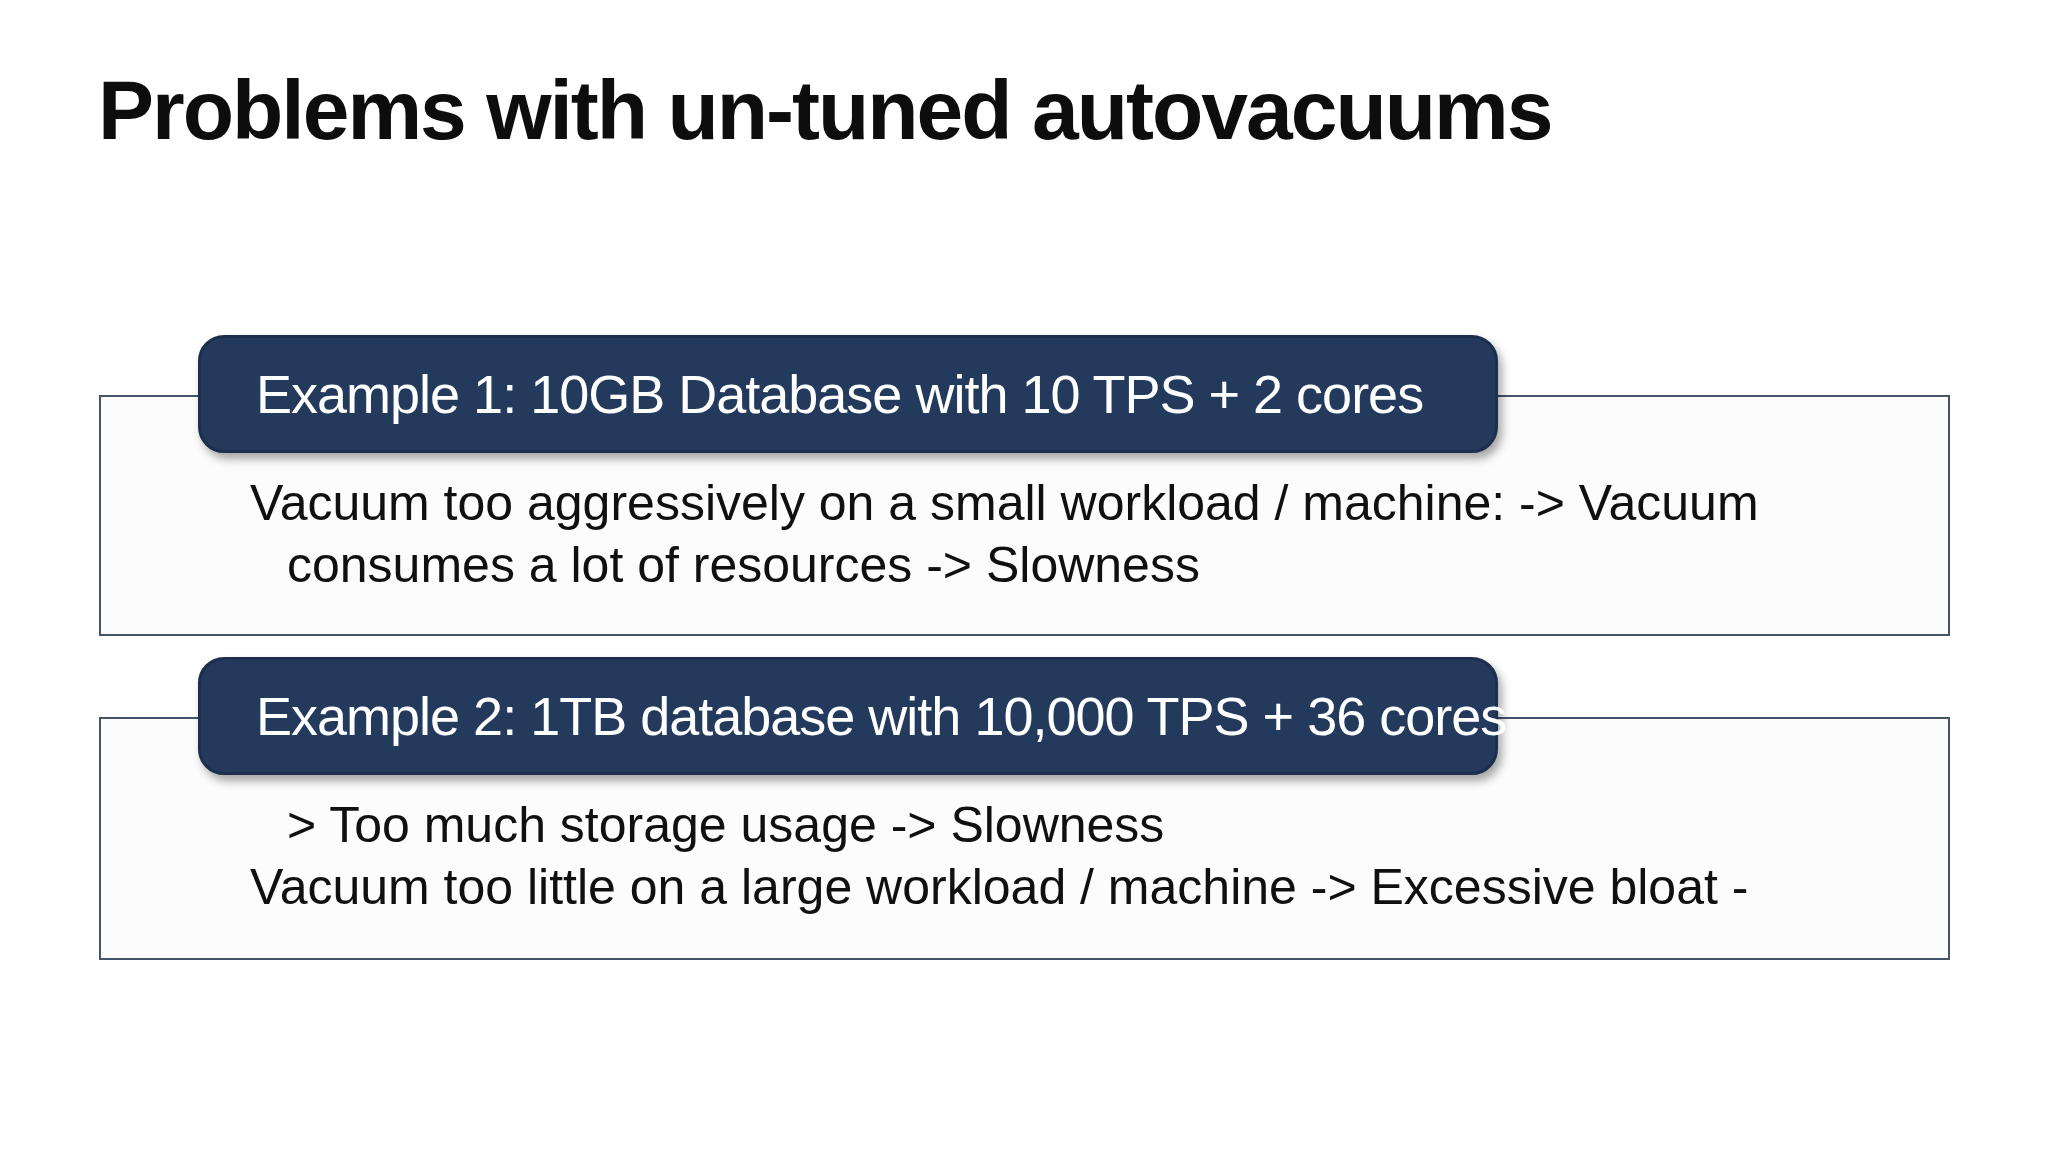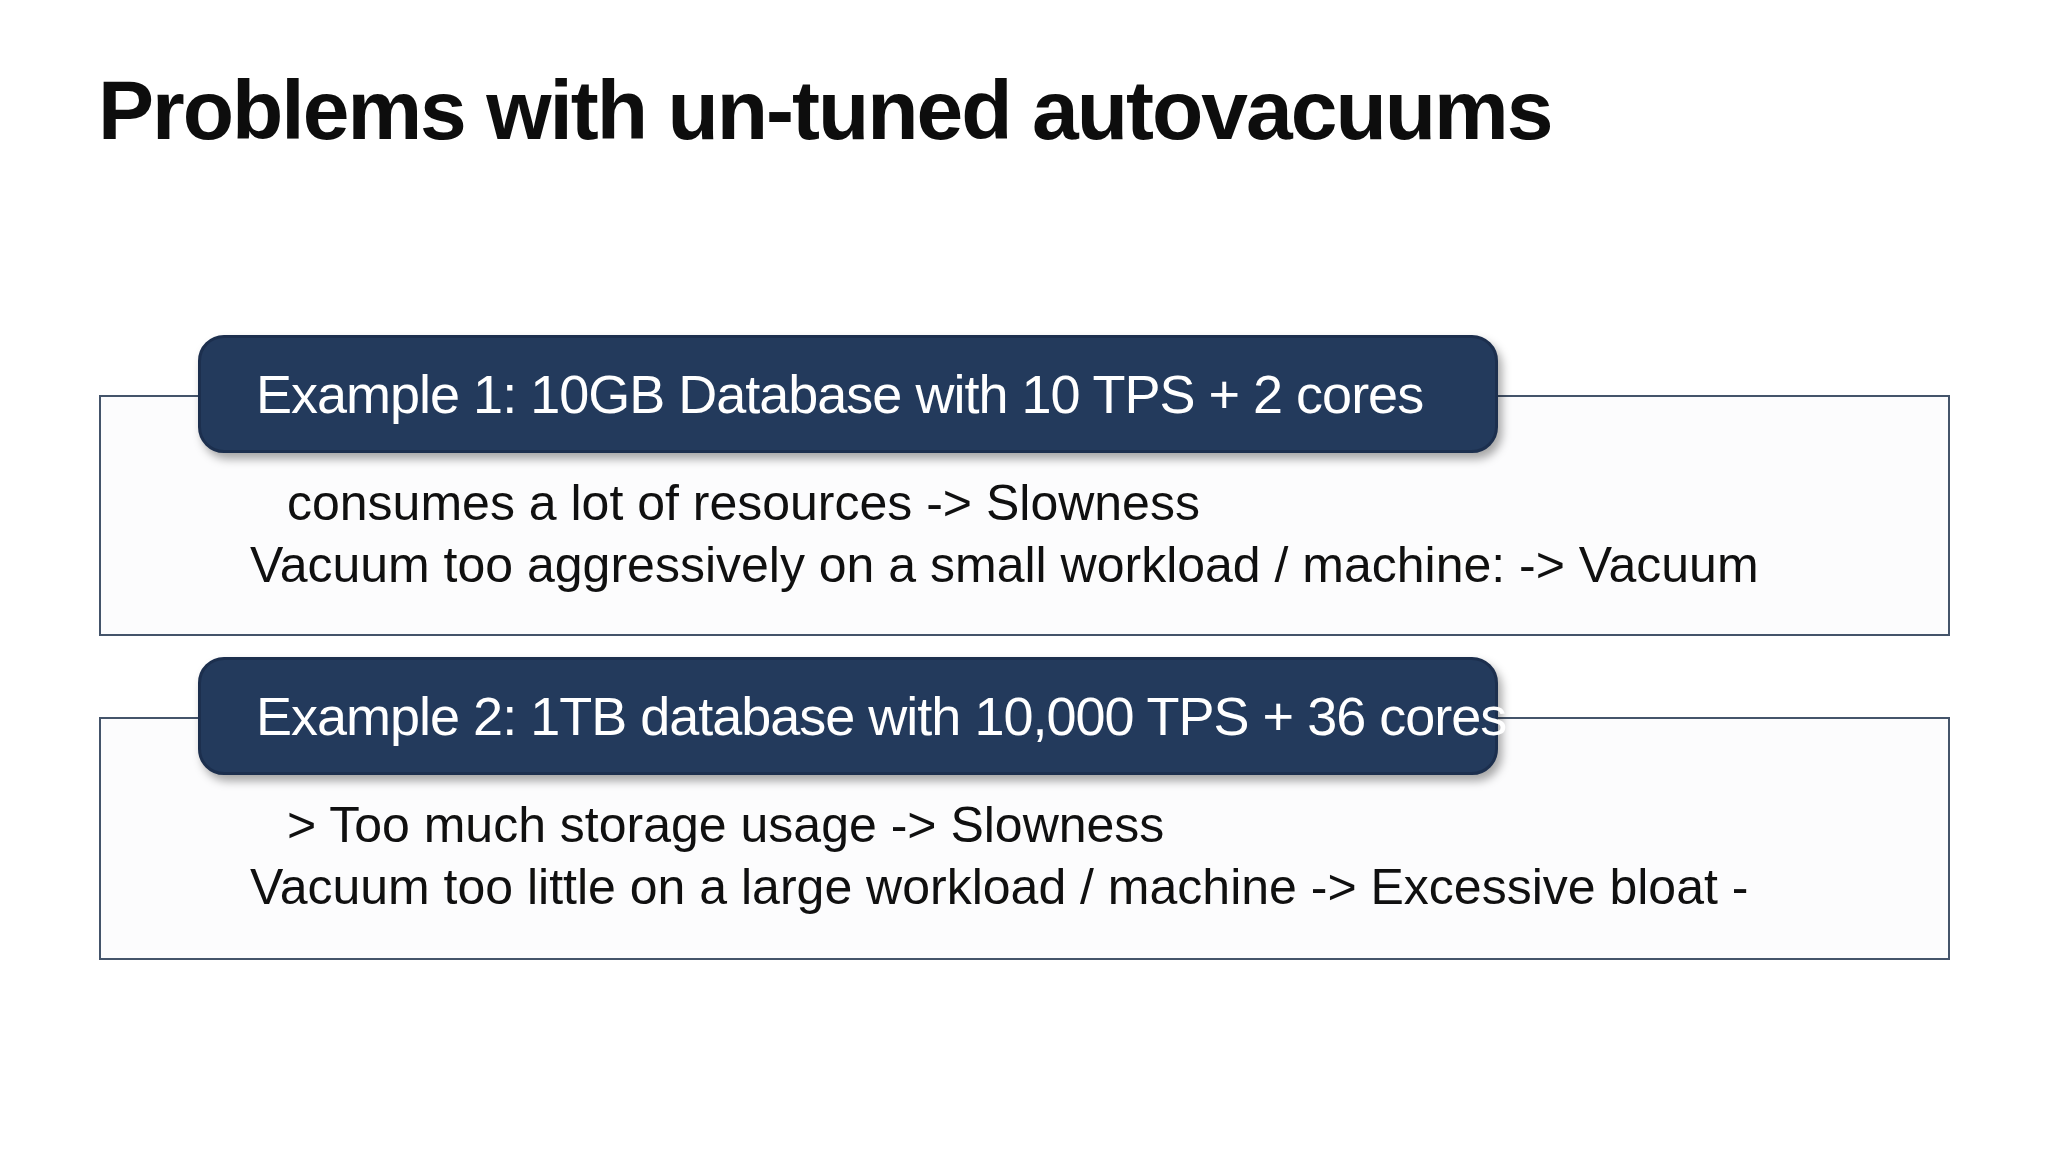--- a/index.html
+++ b/index.html
@@ -75,22 +75,22 @@
 
 <div class="slide">
 
   <h1 class="slide-title">Problems with un-tuned autovacuums</h1>
 
   <div class="example-box ex1"></div>
   <div class="example-header ex1">
     <span>Example 1: 10GB Database with 10 TPS + 2 cores</span>
   </div>
   <div class="example-body ex1">
+    <div class="body-line">Vacuum too aggressively on a small workload / machine: -&gt; Vacuum</div>
     <div class="body-line cont">consumes a lot of resources -&gt; Slowness</div>
-    <div class="body-line">Vacuum too aggressively on a small workload / machine: -&gt; Vacuum</div>
   </div>
 
   <div class="example-box ex2"></div>
   <div class="example-header ex2">
     <span>Example 2: 1TB database with 10,000 TPS + 36 cores</span>
   </div>
   <div class="example-body ex2">
     <div class="body-line cont">&gt; Too much storage usage -&gt; Slowness</div>
     <div class="body-line">Vacuum too little on a large workload / machine -&gt; Excessive bloat -</div>
   </div>

